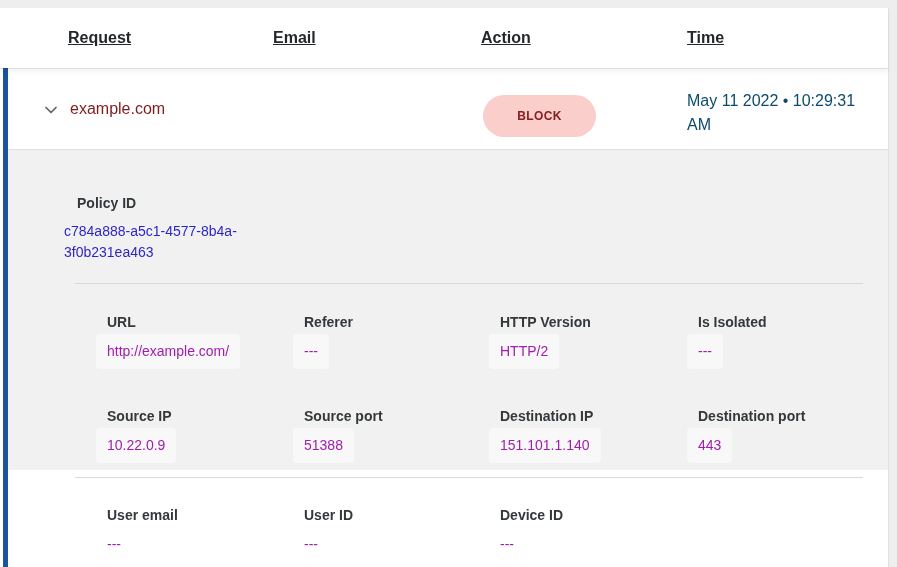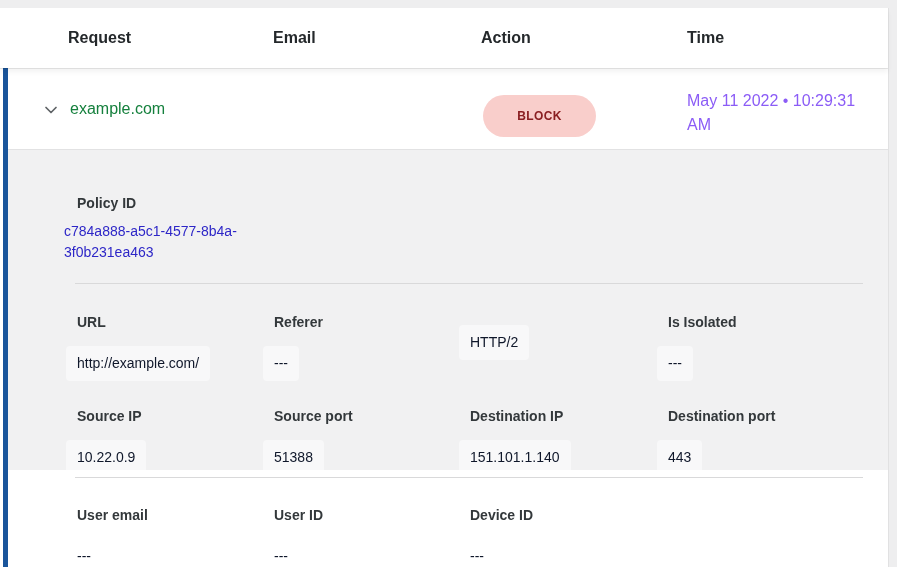--- a/index.html
+++ b/index.html
@@ -23,21 +23,21 @@
     background:#ffffff;
     box-shadow: 1px 0 0 rgba(0,0,0,0.05);
   }
   
   .table-header {
     position:relative; height:60px; background:#ffffff; z-index:3;
     box-shadow: 0 1px 0 rgba(0,0,0,0.09), 0 4px 5px rgba(0,0,0,0.05);
   }
   .table-header .col {
     position:absolute; top:0; height:60px; display:flex; align-items:center;
-    font-size:16px; font-weight:700; color:#24282b;
+    font-size:16px; font-weight:700; color:#24282b;text-decoration:underline;
   }
   .col-request { left:68px; }
   .col-email   { left:273px; }
   .col-action  { left:481px; }
   .col-time    { left:687px; }
   
   .row-group {
     position:relative; margin-left:3px;
     border-left:5px solid var(--accent-bar);
     height:499px;
@@ -46,57 +46,57 @@
     position:relative; height:82px; background:#ffffff;
     border-bottom:1px solid #e2e2e3; cursor:pointer;
   }
   .chevron {
     position:absolute; left:34px; top:33px; width:18px; height:18px;
     display:flex; align-items:center; justify-content:center;
     background:none; border:none; cursor:pointer; padding:0;
   }
   .request-cell {
     position:absolute; left:62px; top:0; height:100%;
-    display:flex; align-items:center; font-size:16px; color:#15803d;
+    display:flex; align-items:center; font-size:16px; color:#7f1d1d;
   }
   .action-badge {
     position:absolute; left:475px; top:27px; height:42px; min-width:113px;
     display:inline-flex; align-items:center; justify-content:center;
     background:var(--badge-bg); color:var(--badge-text);
     border-radius:999px; font-size:12px; font-weight:700; letter-spacing:0.4px;
     padding:0 16px;
   }
   .time-cell {
     position:absolute; left:679px; top:21px; width:192px;
-    font-size:16px; line-height:24px; color:#8b5cf6;
+    font-size:16px; line-height:24px; color:#0c4a6e;
   }
   
   .detail-panel {
     position:relative; height:320px; background:var(--panel-bg);
   }
   .flabel { font-size:14px; font-weight:700; color:#33383b; line-height:21px; }
-  .fvalue { font-size:14px; color:#0f172a; line-height:21px; margin-top:20px; }
+  .fvalue { font-size:14px; color:#a21caf; line-height:21px; margin-top:8px; }
   .fv {
     display:inline-block; background:rgba(255,255,255,0.5);
     padding:7px 11px; margin:-7px -11px; border-radius:4px;
   }
   .policy-label { position:absolute; left:69px; top:43px; }
   .policy-link {
     position:absolute; left:56px; top:71px; width:214px;
     font-size:14px; line-height:21px; color:var(--link);
     text-decoration:none; word-wrap:break-word; cursor:pointer;
   }
   .divider {
     position:absolute; left:67px; width:788px; height:1px;
     background:var(--divider);
   }
   .divider-1 { top:133px; }
   .divider-2 { top:327px; }
   .field-row {
-    position:absolute; left:0; right:15px; padding-left:69px;
+    position:absolute; left:0; right:15px; padding-left:99px;
     display:grid; grid-template-columns:197px 196px 198px 1fr;
   }
   .field-row-1 { top:162px; }
   .field-row-2 { top:256px; }
   .field-row-3 { top:355px; }
 </style>
 </head>
 <body>
 
 <div class="card">
@@ -131,20 +131,21 @@
       <div class="field-row field-row-1">
         <div>
           <div class="flabel">URL</div>
           <div class="fvalue"><span class="fv">http://example.com/</span></div>
         </div>
         <div>
           <div class="flabel">Referer</div>
           <div class="fvalue"><span class="fv">---</span></div>
         </div>
         <div>
+          <div class="flabel">HTTP Version</div>
           <div class="fvalue"><span class="fv">HTTP/2</span></div>
         </div>
         <div>
           <div class="flabel">Is Isolated</div>
           <div class="fvalue"><span class="fv">---</span></div>
         </div>
       </div>
 
       <div class="field-row field-row-2">
         <div>

